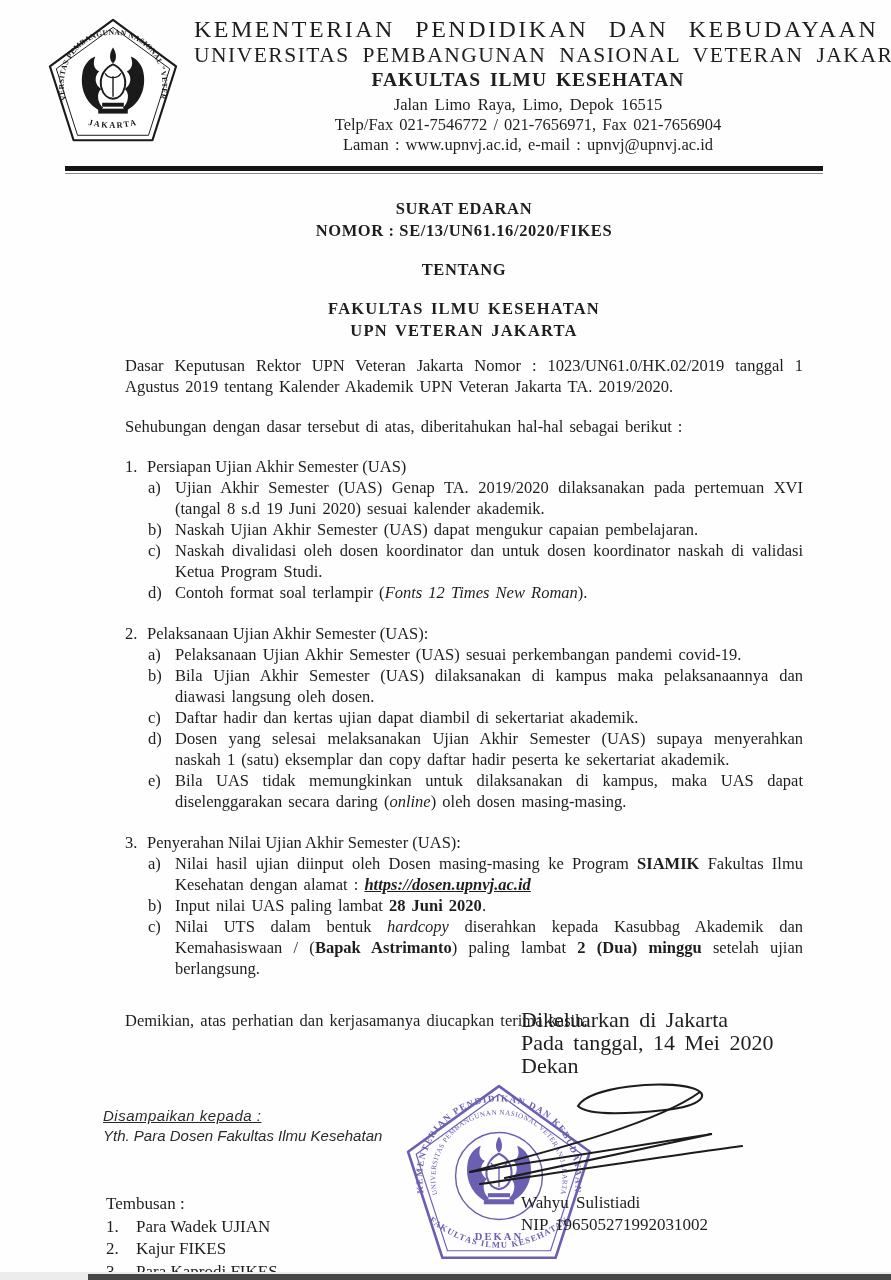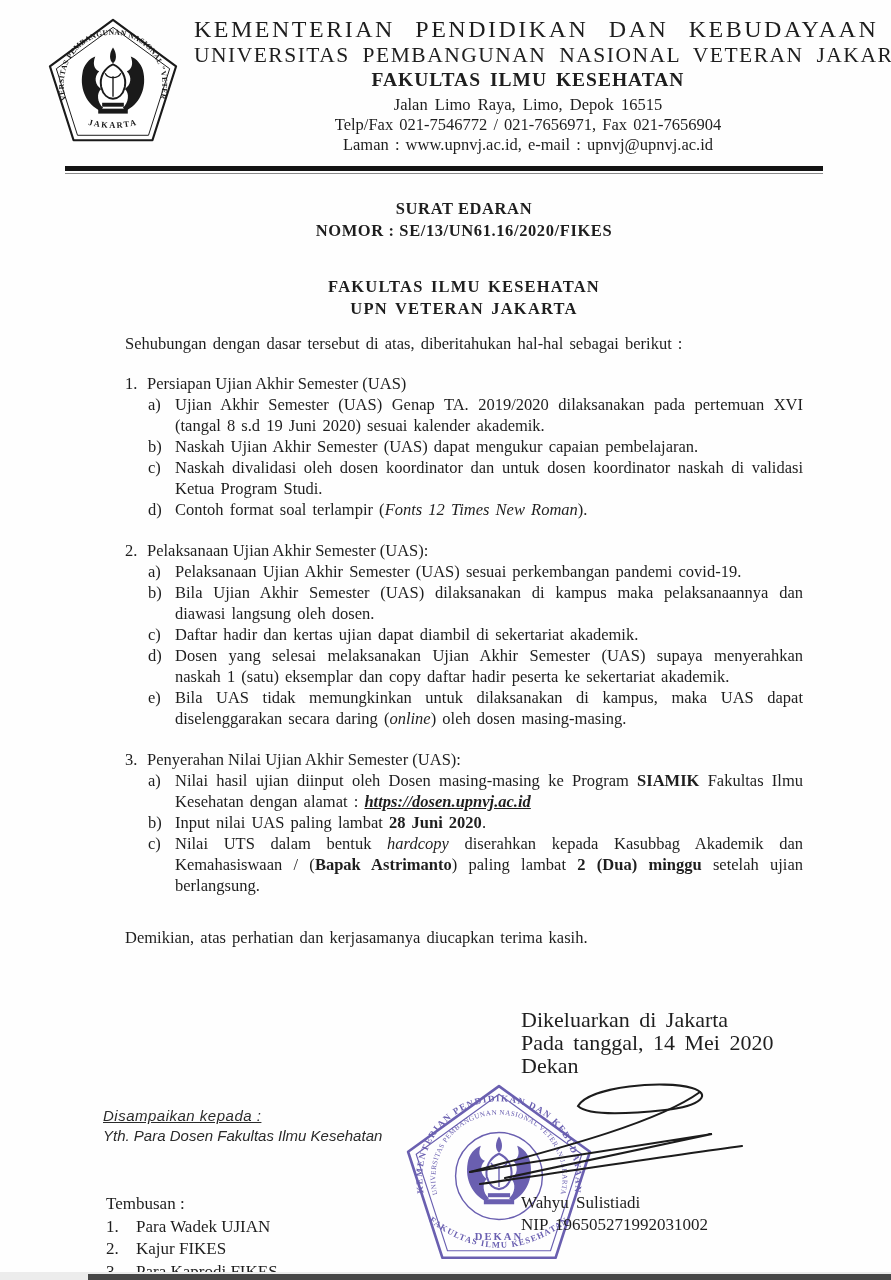--- a/index.html
+++ b/index.html
@@ -98,26 +98,28 @@
     </div>
   </div>
   <div class="rule"></div>
   <div class="rule-echo"></div>
 
   <div class="content">
     <div class="doc-title">
       <div>SURAT EDARAN</div>
       <div>NOMOR : SE/13/UN61.16/2020/FIKES</div>
       <div class="tgap"></div>
+      <div>TENTANG</div>
       <div class="tgap"></div>
       <div class="subject">FAKULTAS ILMU KESEHATAN</div>
       <div class="subject">UPN VETERAN JAKARTA</div>
     </div>
 
     <div class="body-block">
+      <p class="para">Dasar Keputusan Rektor UPN Veteran Jakarta Nomor : 1023/UN61.0/HK.02/2019 tanggal 1 Agustus 2019 tentang Kalender Akademik UPN Veteran Jakarta TA. 2019/2020.</p>
       <p class="para">Sehubungan dengan dasar tersebut di atas, diberitahukan hal-hal sebagai berikut :</p>
 
       <div class="section">
         <div class="sec-head">
           <span class="sec-num">1.</span>
           <span>Persiapan Ujian Akhir Semester (UAS)</span>
         </div>
         <div class="items">
           <div class="item">
               <span class="item-label">a)</span>

